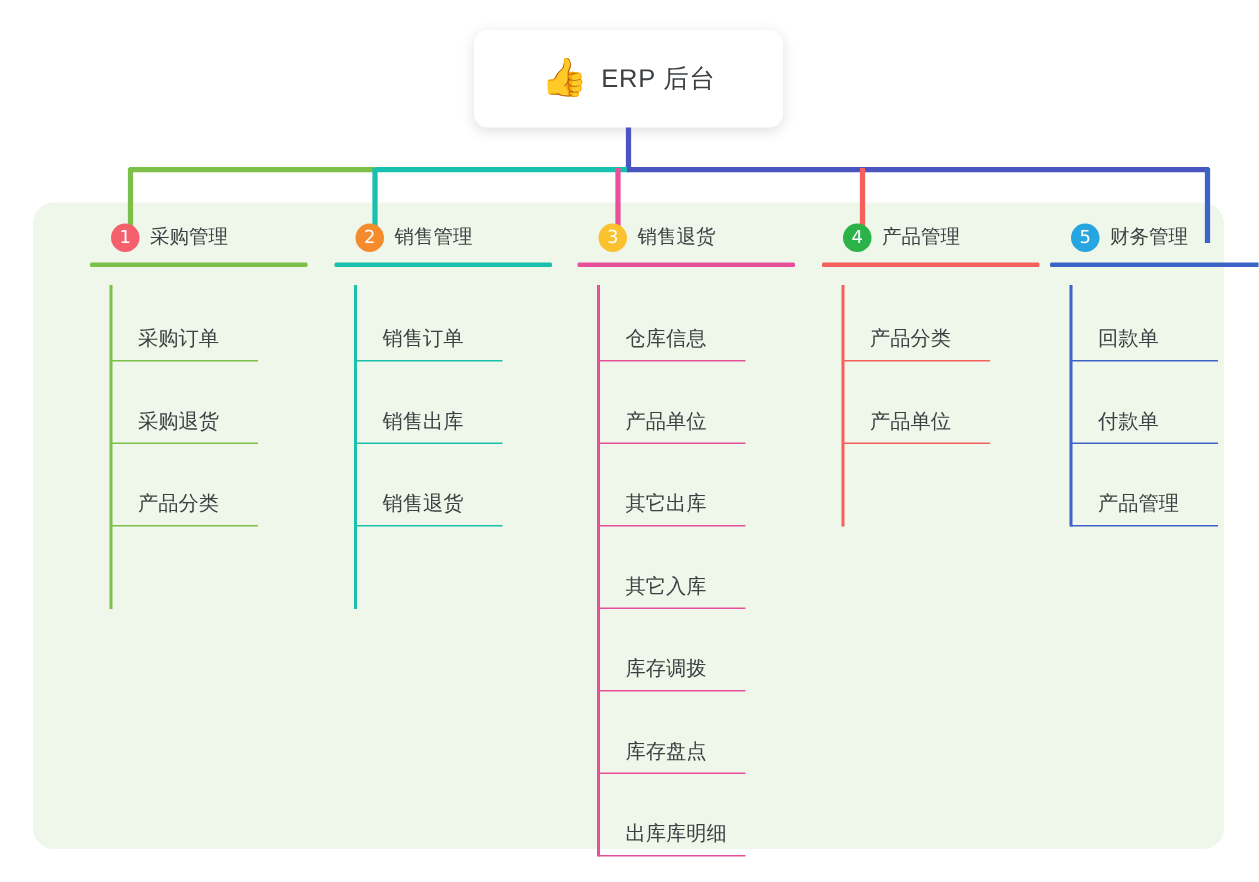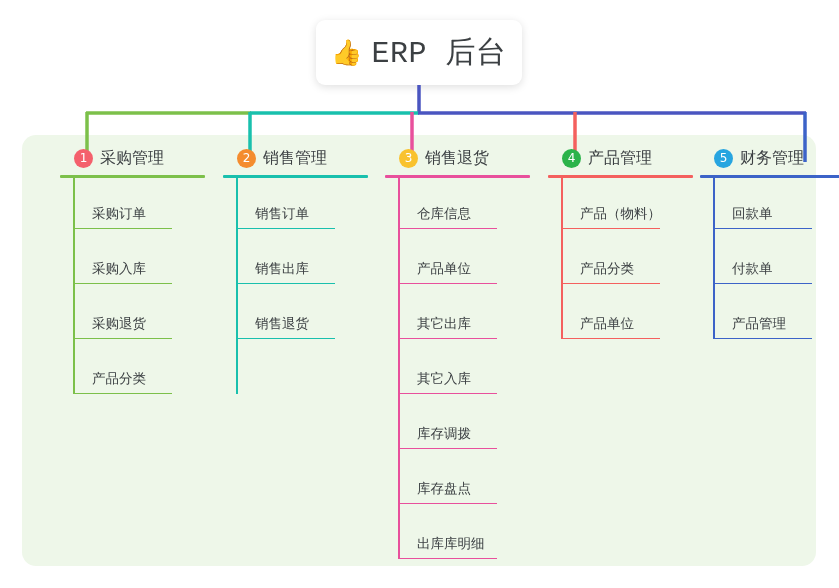--- a/index.html
+++ b/index.html
@@ -31,25 +31,24 @@
     justify-content: center;
     gap: 9px;
     box-sizing: border-box;
   }
   #title-emoji {
     font-size: 25px;
     line-height: 1;
     color: #f0b428;
   }
   #title-text {
-    font-size: 30px;
+    font-size: 17px;
     color: #3c4043;
     letter-spacing: 0.5px;
     white-space: nowrap;
-    font-family: Liberation Mono, monospace;
   }
 
   
   #panel {
     position: absolute;
     left: 22px;
     top: 135px;
     width: 794px;
     height: 431px;
     background: #eef7e9;
@@ -84,34 +83,34 @@
     height: 19px;
     border-radius: 50%;
     color: #ffffff;
     font-size: 12px;
     line-height: 19px;
     text-align: center;
     flex: 0 0 auto;
     font-family: "DejaVu Sans", sans-serif;
   }
   .col-title {
-    font-size: 16px;
+    font-size: 13px;
     color: #3c4043;
     white-space: nowrap;
   }
   .head-rule {
     height: 3px;
     width: 145px;
     margin-top: 4px;
     border-radius: 1px;
   }
 
   .items {
     position: relative;
-    margin-top: 0px;
+    margin-top: 12px;
   }
   .item {
     position: relative;
     height: 55px;
   }
   .item-label {
     position: absolute;
     left: 32px;
     bottom: 10px;
     font-size: 13.5px;
@@ -164,24 +163,20 @@
         <span class="col-title">采购管理</span>
       </div>
       <div class="head-rule" style="background: rgb(124, 192, 74);"></div>
       <div class="items">
         <div class="spine" style="background: rgb(124, 192, 74); height: 216px;"></div>
         <div class="item">
           <span class="item-label">采购订单</span>
           <div class="item-rule" style="background: rgb(124, 192, 74);"></div>
         </div>
         <div class="item">
-          <span class="item-label">采购入库</span>
-          <div class="item-rule" style="background: rgb(124, 192, 74);"></div>
-        </div>
-        <div class="item">
           <span class="item-label">采购退货</span>
           <div class="item-rule" style="background: rgb(124, 192, 74);"></div>
         </div>
         <div class="item">
           <span class="item-label">产品分类</span>
           <div class="item-rule" style="background: rgb(124, 192, 74);"></div>
         </div>
       </div>
     </div>
     <div class="column" style="left: 223px;">
@@ -246,24 +241,20 @@
     </div>
     <div class="column" style="left: 548px;">
       <div class="col-head">
         <span class="badge" style="background: rgb(43, 179, 74);">4</span>
         <span class="col-title">产品管理</span>
       </div>
       <div class="head-rule" style="background: rgb(244, 96, 94);"></div>
       <div class="items">
         <div class="spine" style="background: rgb(244, 96, 94); height: 161px;"></div>
         <div class="item">
-          <span class="item-label">产品（物料）</span>
-          <div class="item-rule" style="background: rgb(244, 96, 94);"></div>
-        </div>
-        <div class="item">
           <span class="item-label">产品分类</span>
           <div class="item-rule" style="background: rgb(244, 96, 94);"></div>
         </div>
         <div class="item">
           <span class="item-label">产品单位</span>
           <div class="item-rule" style="background: rgb(244, 96, 94);"></div>
         </div>
       </div>
     </div>
     <div class="column" style="left: 700px;">

